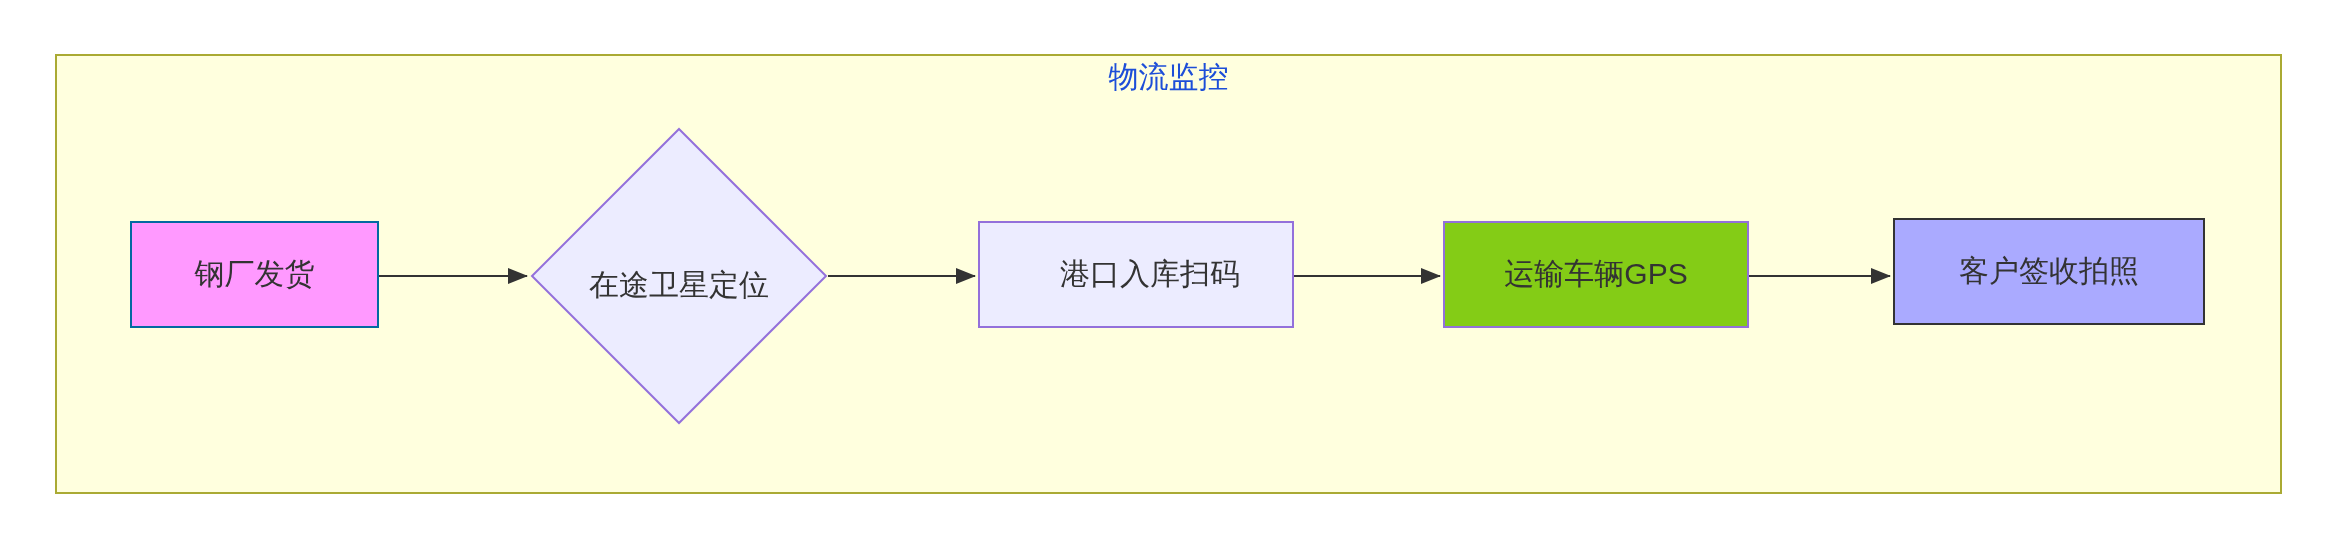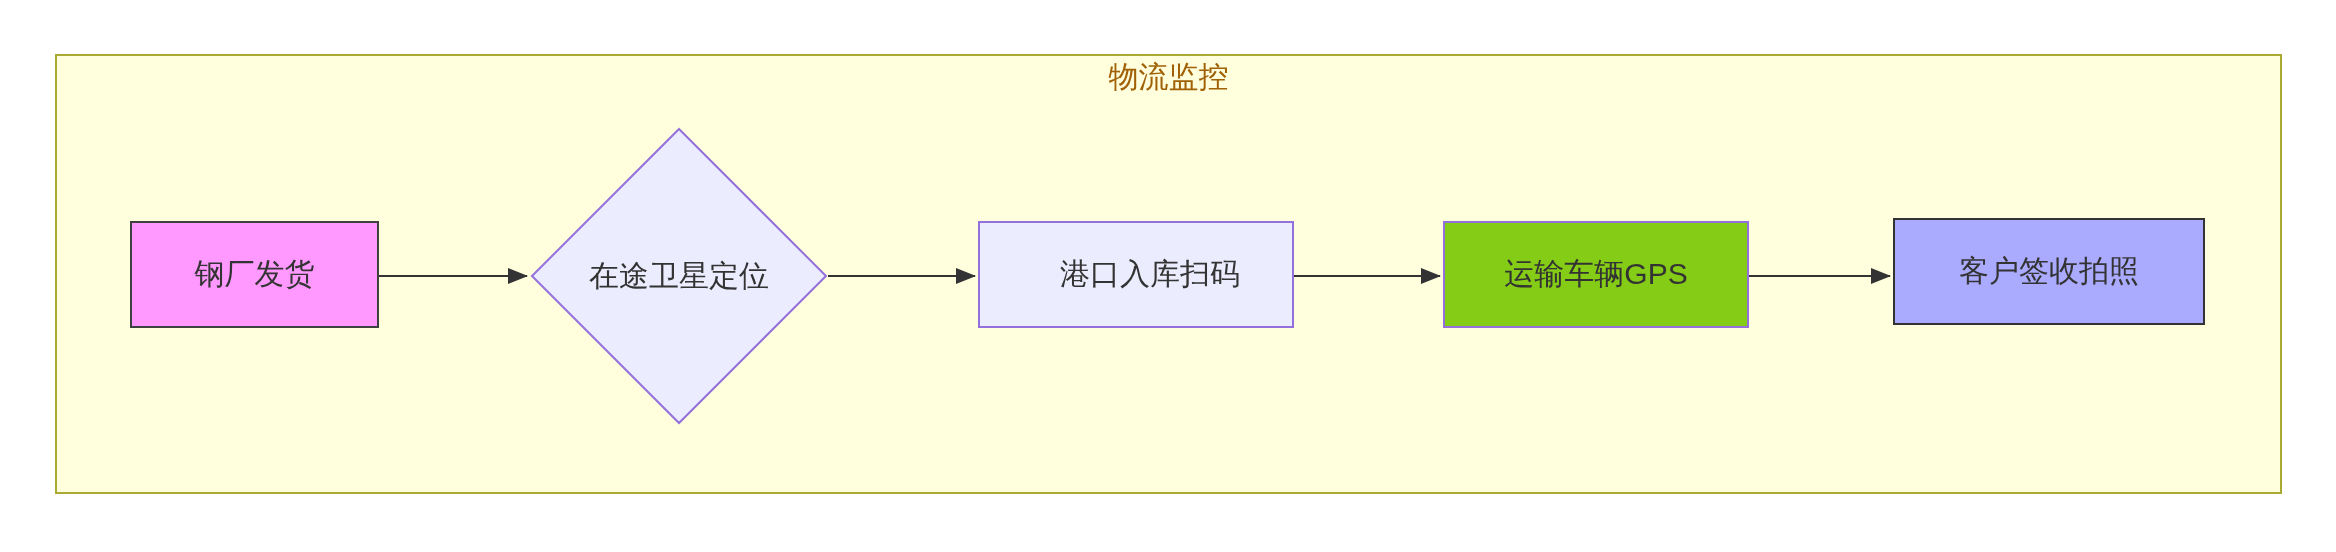--- a/index.html
+++ b/index.html
@@ -27,21 +27,21 @@
     box-sizing: border-box;
   }
   .cluster-title {
     position: absolute;
     left: 55px;
     top: 60px;
     width: 2227px;
     text-align: center;
     font-size: 30px;
     line-height: 34px;
-    color: #a16207;
+    color: #1d4ed8;
   }
   .edges {
     position: absolute;
     left: 0;
     top: 0;
   }
   .edge-line {
     stroke: #333333;
     stroke-width: 2;
   }
@@ -50,21 +50,21 @@
     display: flex;
     align-items: center;
     justify-content: center;
     font-size: 30px;
     box-sizing: border-box;
     text-align: center;
   }
   .node-a {
     left: 130px; top: 221px; width: 249px; height: 107px;
     background: #ff99ff;
-    border: 2px solid #404040;
+    border: 2px solid #0369a1;
   }
   .node-c {
     left: 978px; top: 221px; width: 316px; height: 107px;
     background: #ececff;
     border: 2px solid #9370db;
     padding-left: 28px;
   }
   .node-d {
     left: 1443px; top: 221px; width: 306px; height: 107px;
     background: #84cc16;
@@ -74,21 +74,21 @@
     left: 1893px; top: 218px; width: 312px; height: 107px;
     background: #aaaaff;
     border: 2px solid #333333;
   }
   .diamond-svg {
     position: absolute;
     left: 530px;
     top: 127px;
   }
   .diamond-label {
-    left: 530px; top: 127px; width: 298px; height: 298px;
+    left: 530px; top: 136px; width: 298px; height: 298px;
     background: transparent;
     border: none;
   }
 </style>
 </head>
 <body>
 
 <div class="canvas">
 
   <div class="cluster"></div>

